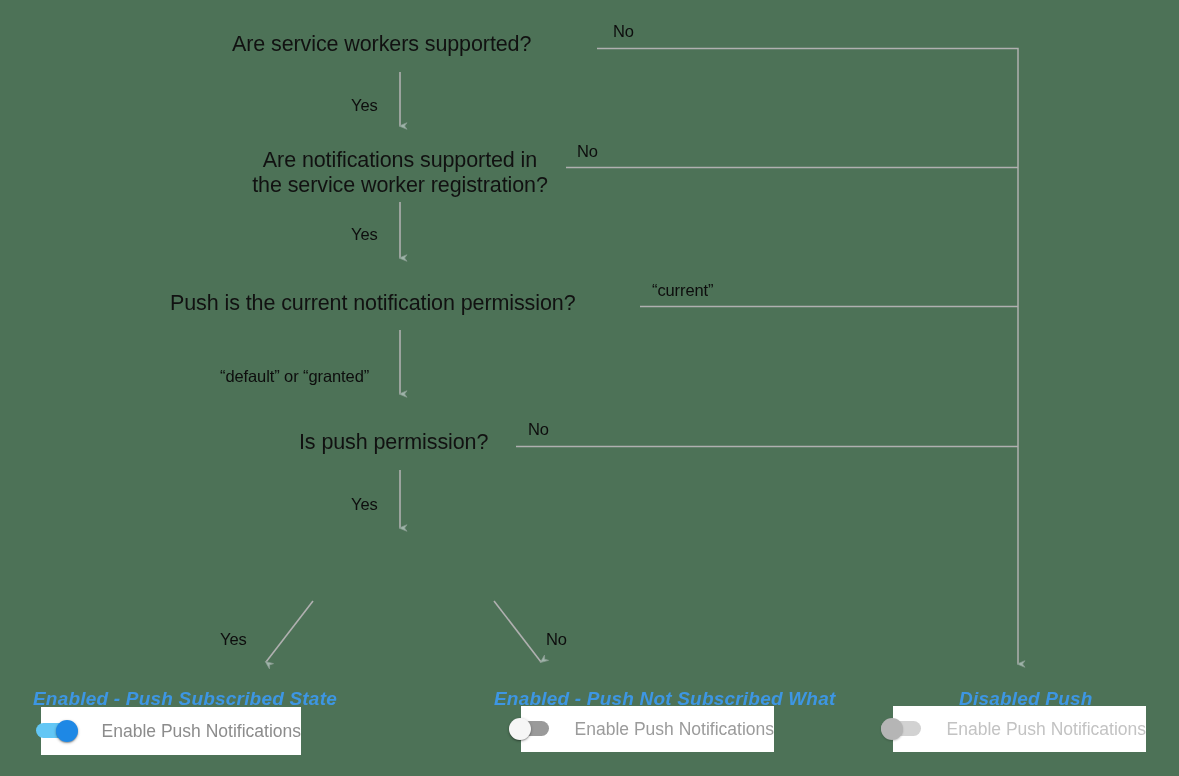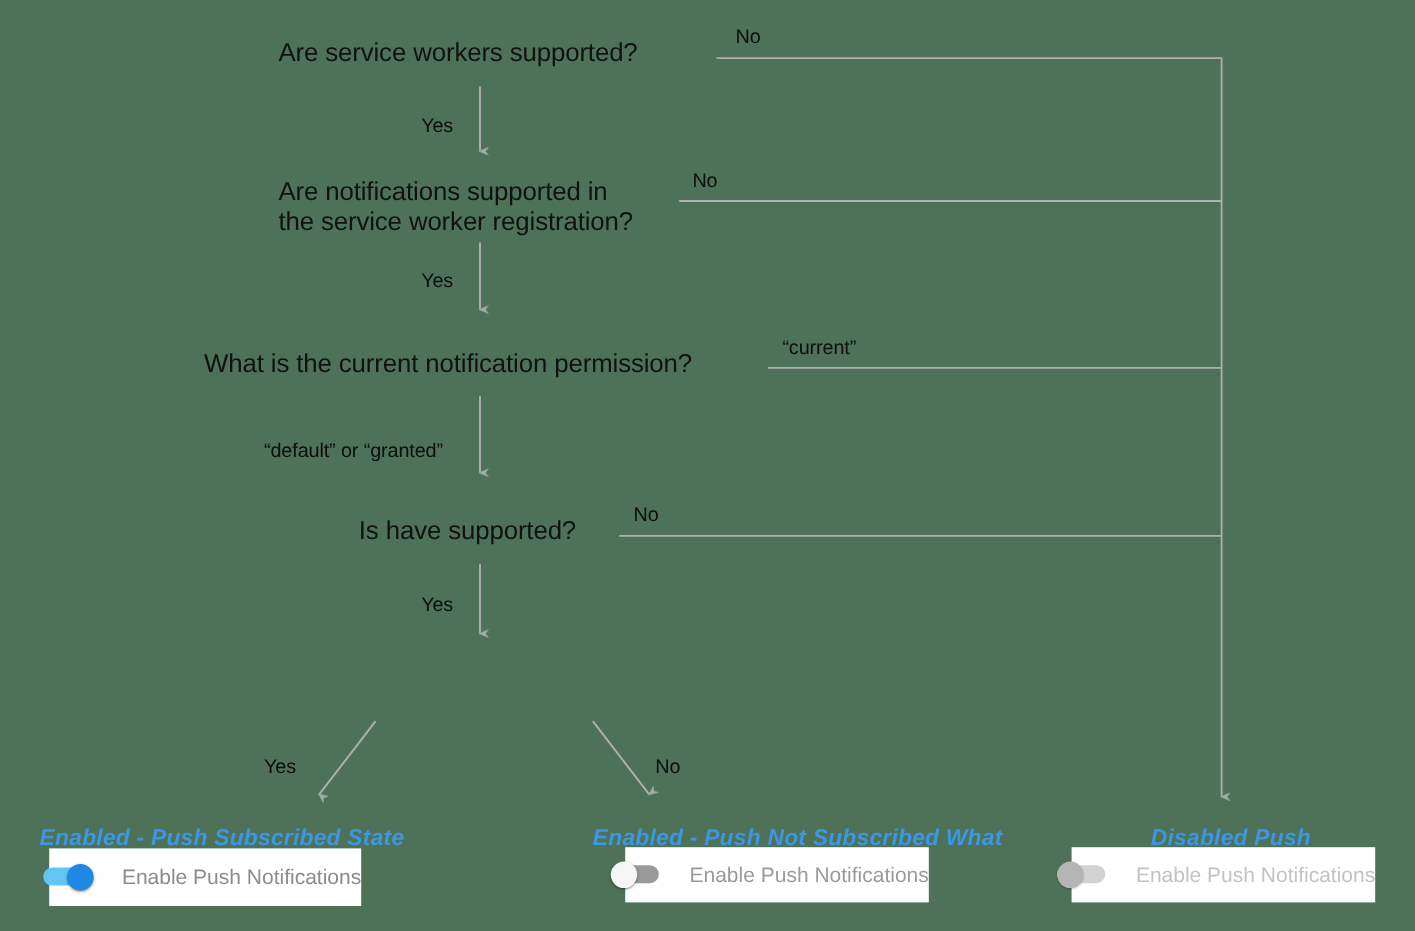--- a/index.html
+++ b/index.html
@@ -22,21 +22,21 @@
   }
   .node {
     position: absolute;
     color: #111111;
     font-size: 21.5px;
     font-weight: 400;
     line-height: 1.18;
     white-space: nowrap;
     letter-spacing: -0.1px;
   }
-  .node.two-line { white-space: normal; text-align: left; }
+  .node.two-line { white-space: normal; text-align: center; }
 
   .edge-label {
     position: absolute;
     color: #0d0d0d;
     font-size: 16.5px;
     white-space: nowrap;
     letter-spacing: -0.1px;
   }
 
   svg.wires {
@@ -136,23 +136,23 @@
     </g>
   </svg>
 
   <div class="node" style="left:232px; top:32px;">Are service workers supported?</div>
 
   <div class="node two-line" style="left:232px; top:148px; width:336px;">
     <span>Are notifications supported in</span><br>
     <span>the service worker registration?</span>
   </div>
 
-  <div class="node" style="left:170px; top:291px;">What is the current notification permission?</div>
+  <div class="node" style="left:170px; top:291px;">Push is the current notification permission?</div>
 
-  <div class="node" style="left:299px; top:430px;">Is have supported?</div>
+  <div class="node" style="left:299px; top:430px;">Is push permission?</div>
 
 
   <div class="edge-label" style="left:613px; top:22px;">No</div>
   <div class="edge-label" style="left:351px; top:96px;">Yes</div>
 
   <div class="edge-label" style="left:577px; top:142px;">No</div>
   <div class="edge-label" style="left:351px; top:225px;">Yes</div>
 
   <div class="edge-label" style="left:652px; top:281px;">“current”</div>
   <div class="edge-label" style="left:220px; top:367px;">“default” or “granted”</div>

